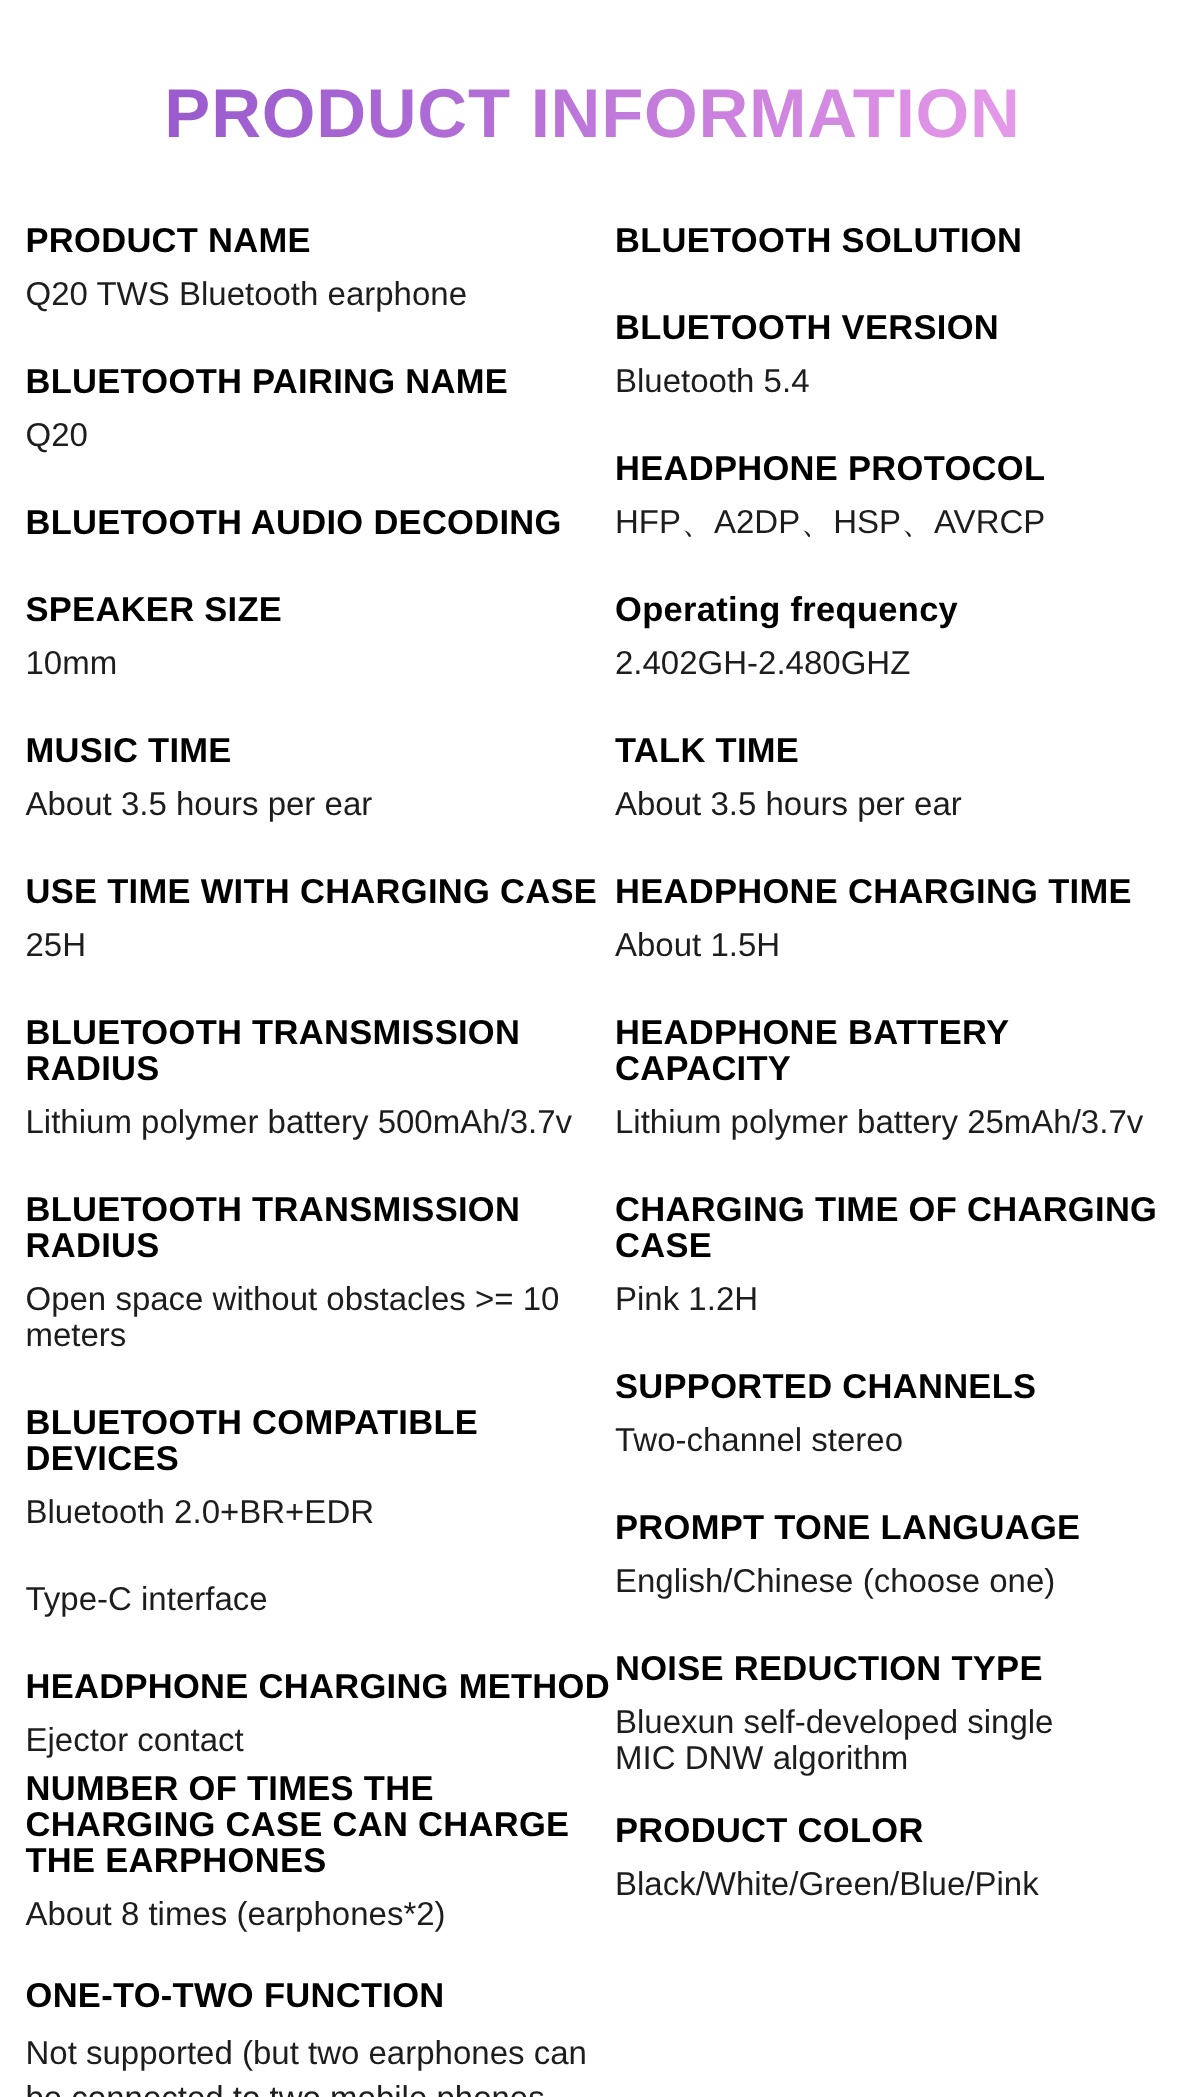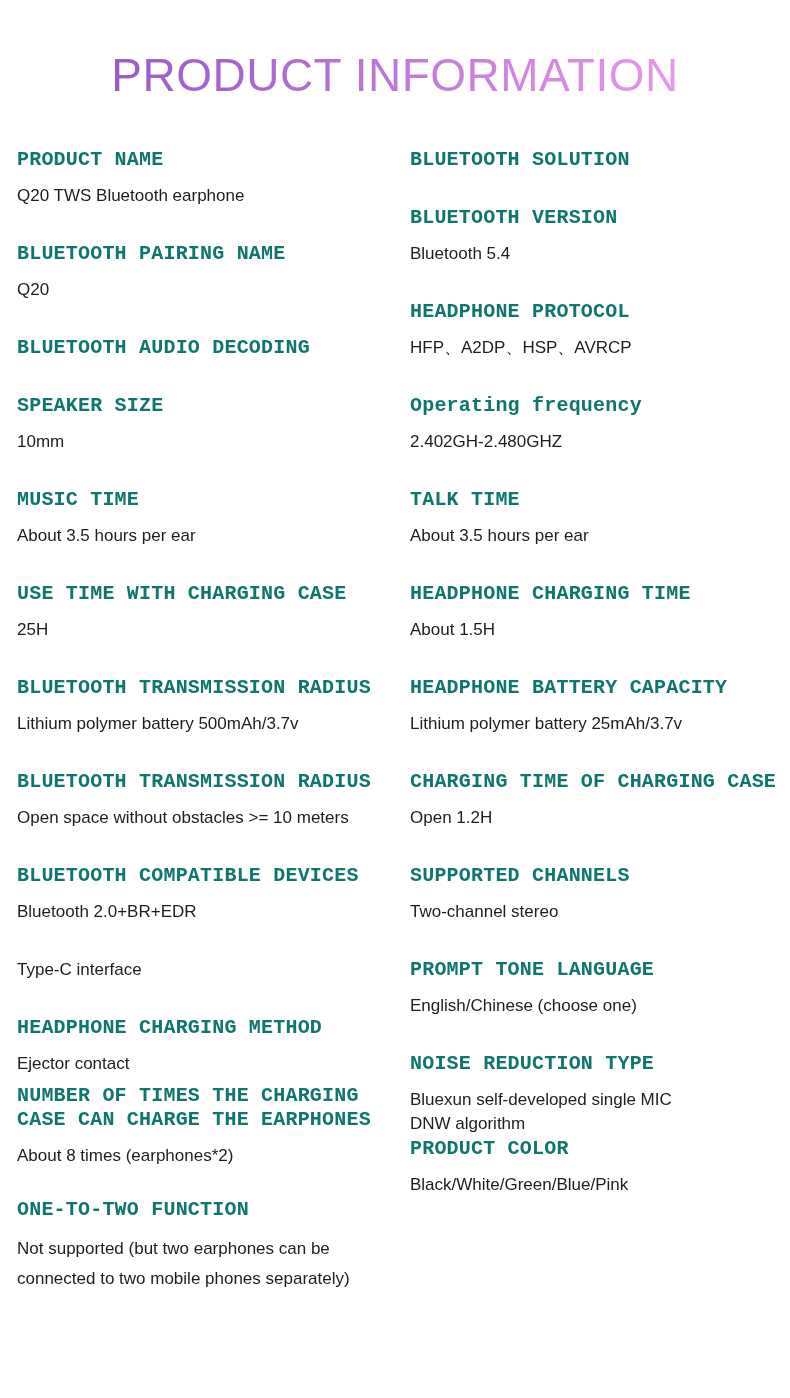--- a/index.html
+++ b/index.html
@@ -12,21 +12,21 @@
     width: 790px;
     height: 1398px;
     margin: 0 auto;
     background: #ffffff;
     overflow: hidden;
   }
   .title {
     padding-top: 46px;
     text-align: center;
     font-size: 46px;
-    font-weight: 400;
+    font-weight: 700;
     letter-spacing: 0.5px;
     line-height: 58px;
     color: #b56fd8; 
   }
   @supports ((background-clip: text) or (-webkit-background-clip: text)) {
     .title {
       background: linear-gradient(90deg, #8d53c8 0%, #a765d3 30%, #cc82de 62%, #f3a7ef 100%);
       -webkit-background-clip: text;
       background-clip: text;
       color: transparent;
@@ -35,36 +35,35 @@
   }
   .content {
     display: flex;
     margin-top: 44px;
     padding-left: 17px;
   }
   .col-left  { width: 393px; flex: 0 0 393px; }
   .col-right { flex: 1; padding-right: 10px; }
   .spec { margin-bottom: 34px; }
   .spec-label {
-    font-size: 20px;
+    font-size: 23px;
     font-weight: 700;
     line-height: 24px;
     letter-spacing: 0.2px;
-    color: #0f766e;
-    font-family: Liberation Mono, monospace;
+    color: #000000;
   }
   .spec-value {
-    font-size: 17px;
+    font-size: 22px;
     line-height: 24px;
     margin-top: 12px;
     color: #1d1d1d;
   }
   
   .col-left  .spec:nth-child(11) { margin-bottom: 8px; }
-  .col-right .spec:nth-child(11) { margin-bottom: 1px; }
+  .col-right .spec:nth-child(11) { margin-bottom: 24px; }
   .col-right .spec:nth-child(11) .spec-value { max-width: 295px; }
   .col-left  .spec:nth-child(12) { margin-bottom: 30px; }
   .col-left  .spec:nth-child(13) .spec-value { max-width: 428px; line-height: 30px; }
 </style>
 </head>
 <body>
 
 <div class="page">
 
   <div class="title">PRODUCT INFORMATION</div>
@@ -147,21 +146,21 @@
       <div class="spec">
         <div class="spec-label">HEADPHONE CHARGING TIME</div>
         <div class="spec-value">About 1.5H</div>
       </div>
       <div class="spec">
         <div class="spec-label">HEADPHONE BATTERY CAPACITY</div>
         <div class="spec-value">Lithium polymer battery 25mAh/3.7v</div>
       </div>
       <div class="spec">
         <div class="spec-label">CHARGING TIME OF CHARGING CASE</div>
-        <div class="spec-value">Open 1.2H</div>
+        <div class="spec-value">Pink 1.2H</div>
       </div>
       <div class="spec">
         <div class="spec-label">SUPPORTED CHANNELS</div>
         <div class="spec-value">Two-channel stereo</div>
       </div>
       <div class="spec">
         <div class="spec-label">PROMPT TONE LANGUAGE</div>
         <div class="spec-value">English/Chinese (choose one)</div>
       </div>
       <div class="spec">

